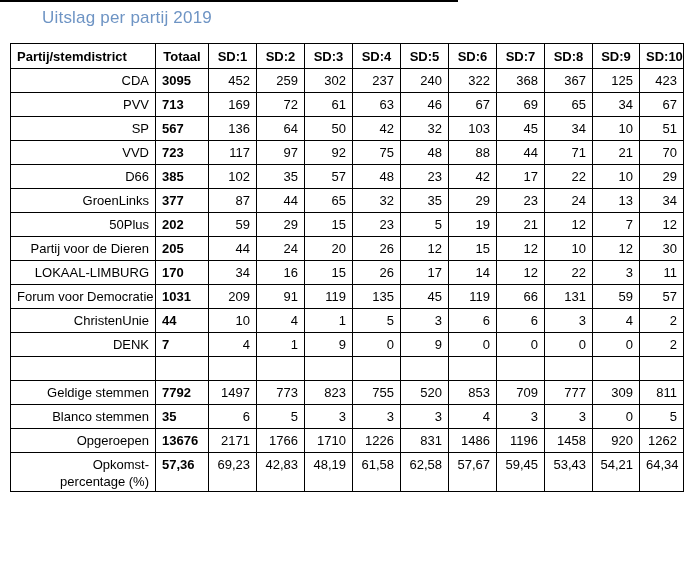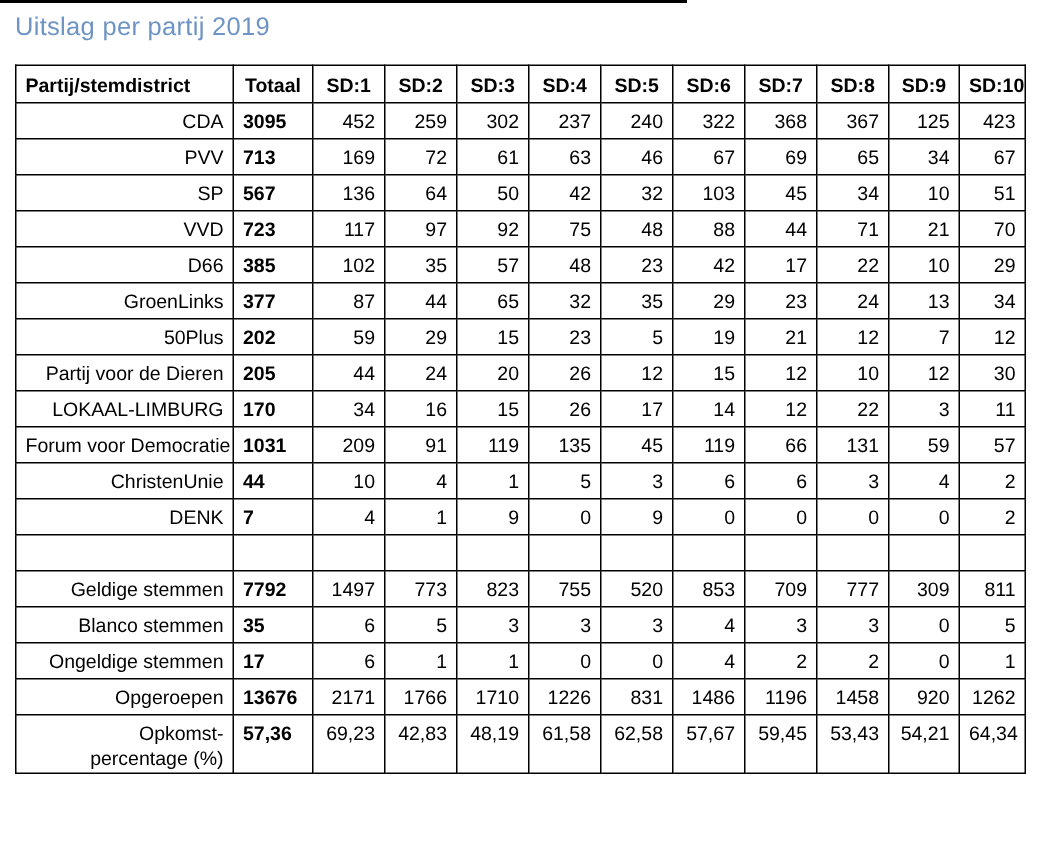--- a/index.html
+++ b/index.html
@@ -65,21 +65,21 @@
     white-space: normal;
     line-height: 1.3;
     padding-left: 34px;
   }
 </style>
 </head>
 <body>
 
 <div class="top-rule"></div>
 
-<div class="page-title" style="color: rgb(110, 148, 196);">Uitslag per partij 2019</div>
+<div class="page-title" style="color: rgb(110, 148, 196); margin-left: 32px;">Uitslag per partij 2019</div>
 
 <div class="table-wrap">
   <table class="results">
     <colgroup>
       <col style="width:145px">
       <col style="width:53px">
       <col style="width:48px">
         <col style="width:48px">
         <col style="width:48px">
       <col style="width:48px">
@@ -309,34 +309,20 @@
           <td class="num">6</td>
           <td class="num">5</td>
           <td class="num">3</td>
           <td class="num">3</td>
           <td class="num">3</td>
           <td class="num">4</td>
           <td class="num">3</td>
           <td class="num">3</td>
           <td class="num">0</td>
           <td class="num">5</td>
-        </tr>
-        <tr>
-          <td class="lbl">Ongeldige stemmen</td>
-          <td class="tot">17</td>
-          <td class="num">6</td>
-          <td class="num">1</td>
-          <td class="num">1</td>
-          <td class="num">0</td>
-          <td class="num">0</td>
-          <td class="num">4</td>
-          <td class="num">2</td>
-          <td class="num">2</td>
-          <td class="num">0</td>
-          <td class="num">1</td>
         </tr>
         <tr>
           <td class="lbl">Opgeroepen</td>
           <td class="tot">13676</td>
           <td class="num">2171</td>
           <td class="num">1766</td>
           <td class="num">1710</td>
           <td class="num">1226</td>
           <td class="num">831</td>
           <td class="num">1486</td>

